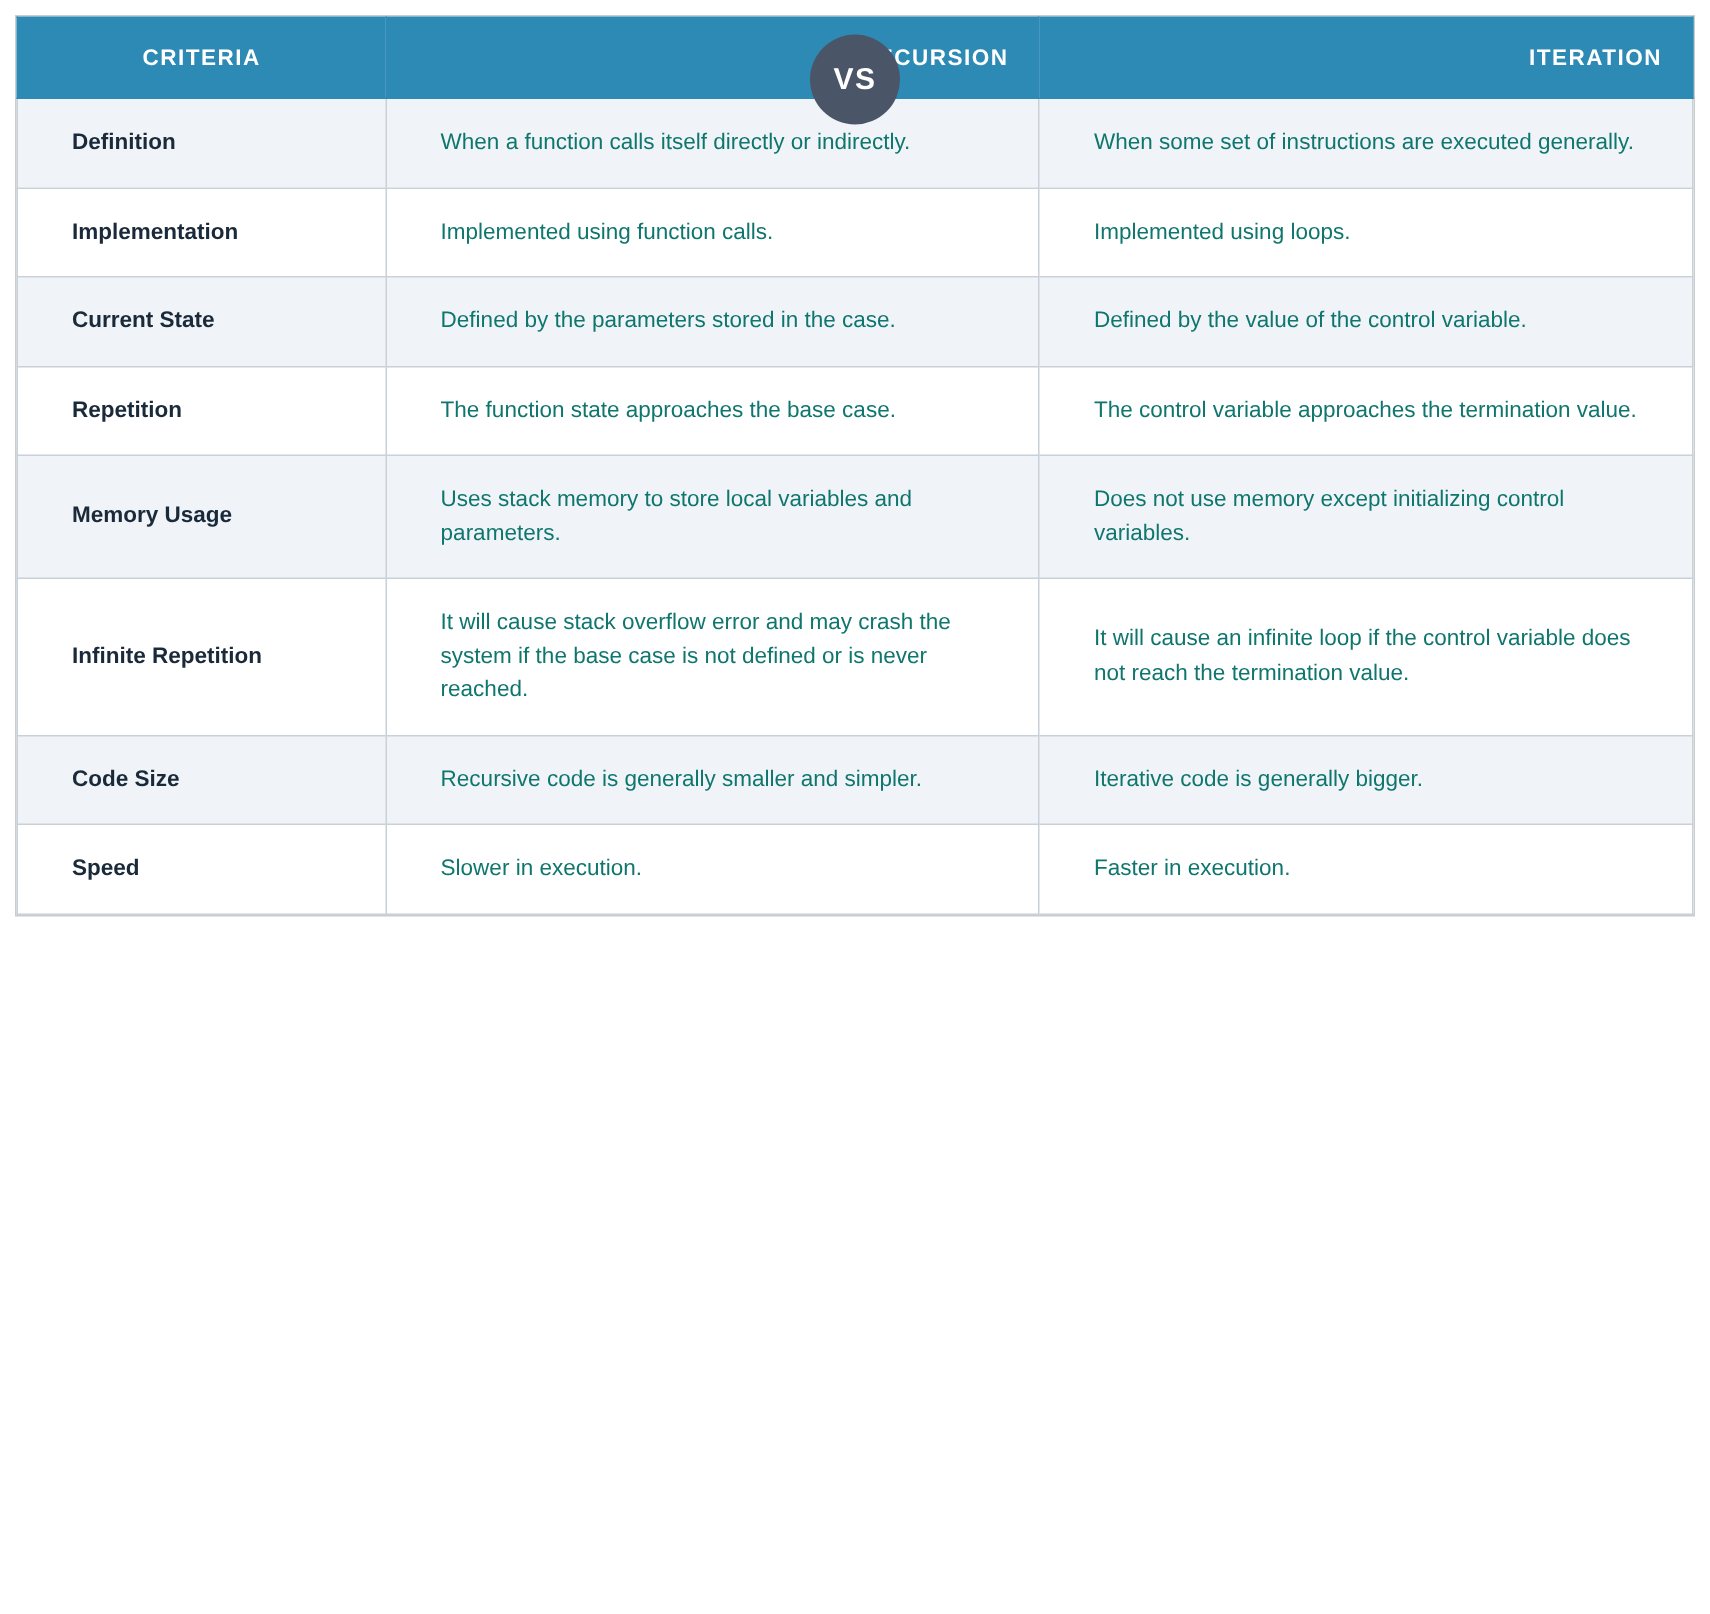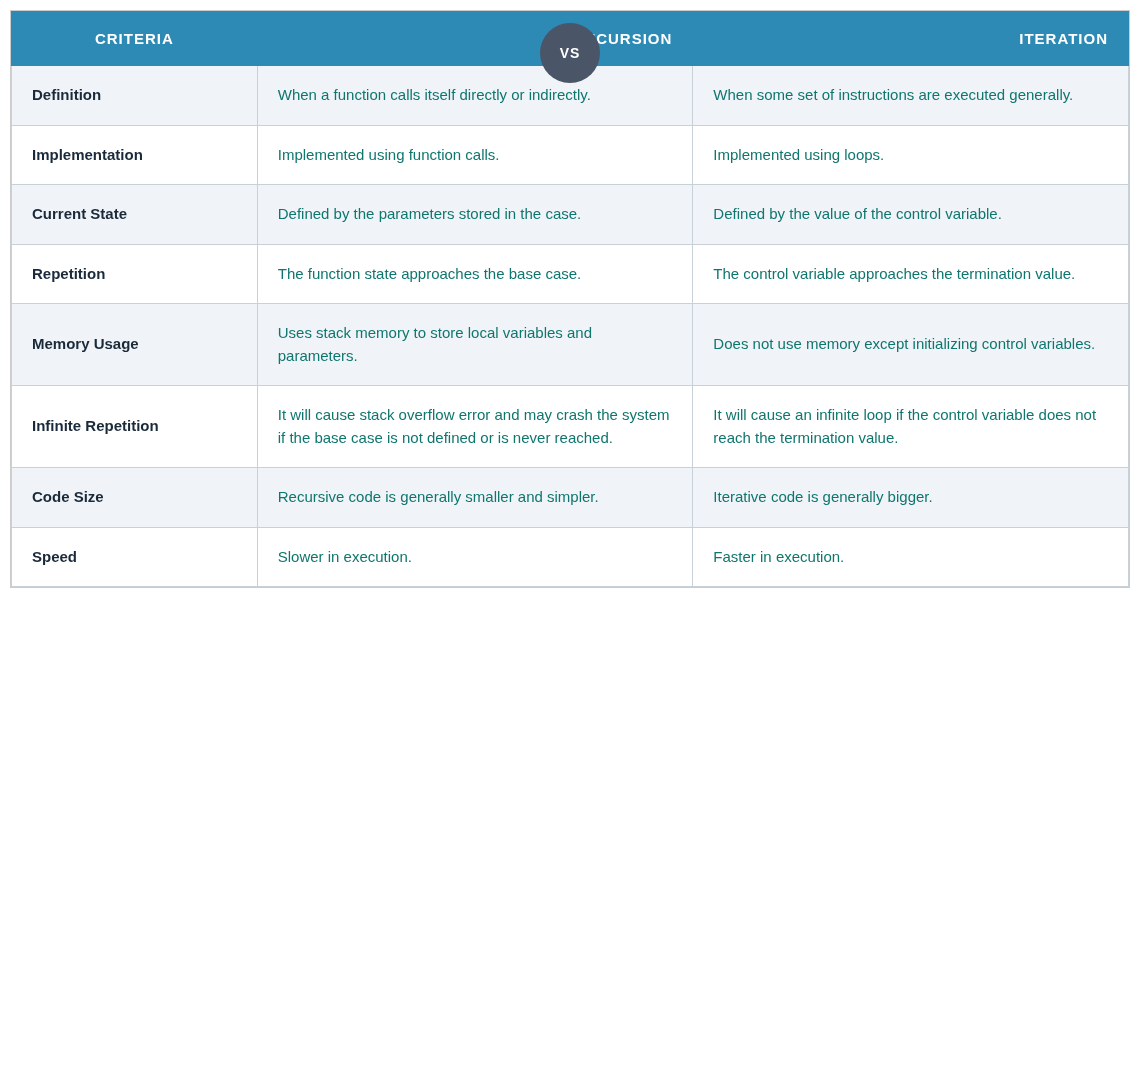--- a/index.html
+++ b/index.html
@@ -49,35 +49,35 @@
       position: absolute;
       top: 12px;
       left: 50%;
       transform: translateX(-50%);
       width: 60px;
       height: 60px;
       border-radius: 50%;
       background: #4a5568;
       color: #fff;
       font-weight: bold;
-      font-size: 14px;
+      font-size: 20px;
       display: flex;
       align-items: center;
       justify-content: center;
       z-index: 10;
       letter-spacing: 1px;
     }
     tbody tr:nth-child(odd) {
       background-color: #f0f4f8;
     }
     tbody tr:nth-child(even) {
       background-color: #ffffff;
     }
     tbody td {
-      padding: 18px 20px;
+      padding: 18px 36px;
       border: 1px solid #c8d0d8;
       vertical-align: middle;
       font-size: 15px;
       line-height: 1.5;
     }
     tbody td.criteria-cell {
       font-weight: bold;
       color: #1a2a3a;
       font-size: 15px;
       width: 22%;

